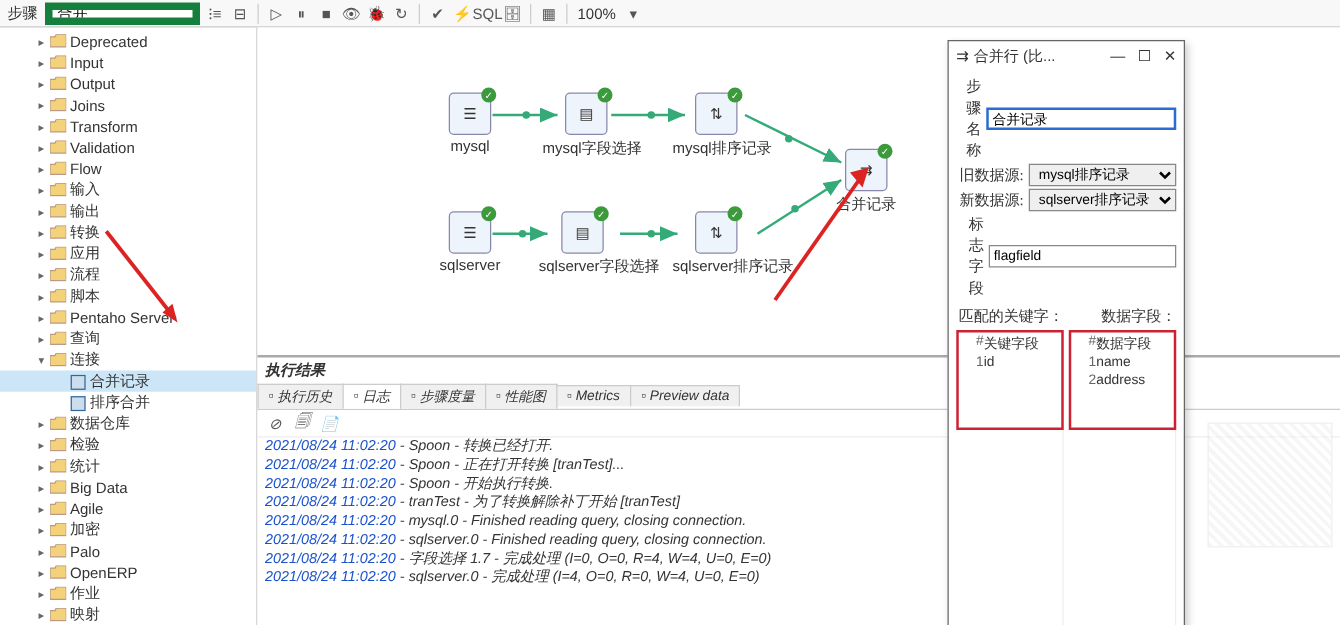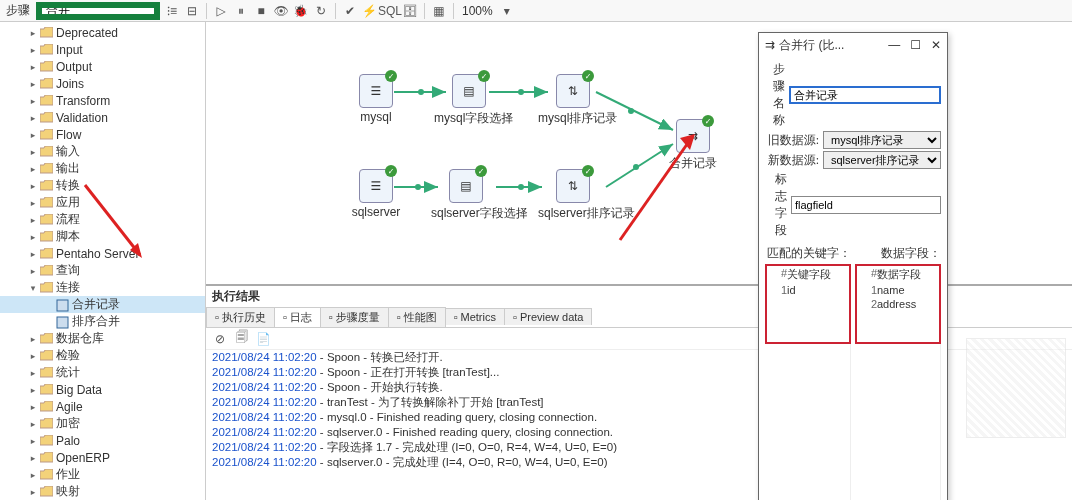--- a/index.html
+++ b/index.html
@@ -24,21 +24,21 @@
 
 
 .canvas { position: absolute; top: 22px; left: 206px; right: 0; height: 262px; background: #fff; }
 .canvas::-webkit-scrollbar { display: none; }
 .node { position: absolute; text-align: center; width: 70px; }
 .node .icon { width: 34px; height: 34px; border: 1px solid #88a; border-radius: 4px; margin: 0 auto; display: flex; align-items: center; justify-content: center; background: #eef4fb; position: relative; }
 .node .icon .badge { position: absolute; top: -5px; right: -5px; width: 12px; height: 12px; border-radius: 50%; background: #3c9a3c; color: #fff; font-size: 8px; display: flex; align-items: center; justify-content: center; }
 .node .lbl { font-size: 12px; margin-top: 2px; white-space: nowrap; }
 
 
-.results { position: absolute; top: 284px; left: 206px; right: 0; bottom: 0; border-top: 2px solid #aaa; background: #fff; }
+.results { position: absolute; top: 284px; left: 206px; right: 0; bottom: 0; border-top: 2px solid #aaa; background: #fff; font-style: italic; }
 .results-header { height: 20px; display: flex; align-items: center; font-weight: bold; padding: 0 6px; }
 .results-tabs { height: 22px; display: flex; align-items: center; border-bottom: 1px solid #ccc; gap: 0; }
 .results-tab { padding: 2px 8px; border: 1px solid #ccc; border-bottom: none; background: #f0f0f0; font-size: 11px; margin-right: -1px; display: flex; align-items: center; gap: 3px; }
 .results-tab.active { background: #fff; }
 .results-toolbar { height: 22px; display: flex; align-items: center; gap: 6px; padding: 0 6px; border-bottom: 1px solid #eee; }
 .log-body { overflow: auto; height: calc(100% - 64px); padding: 0 6px; }
 .log-line { font-size: 11.5px; line-height: 15px; white-space: nowrap; }
 .log-ts { color: #1a52cc; }
 
 

